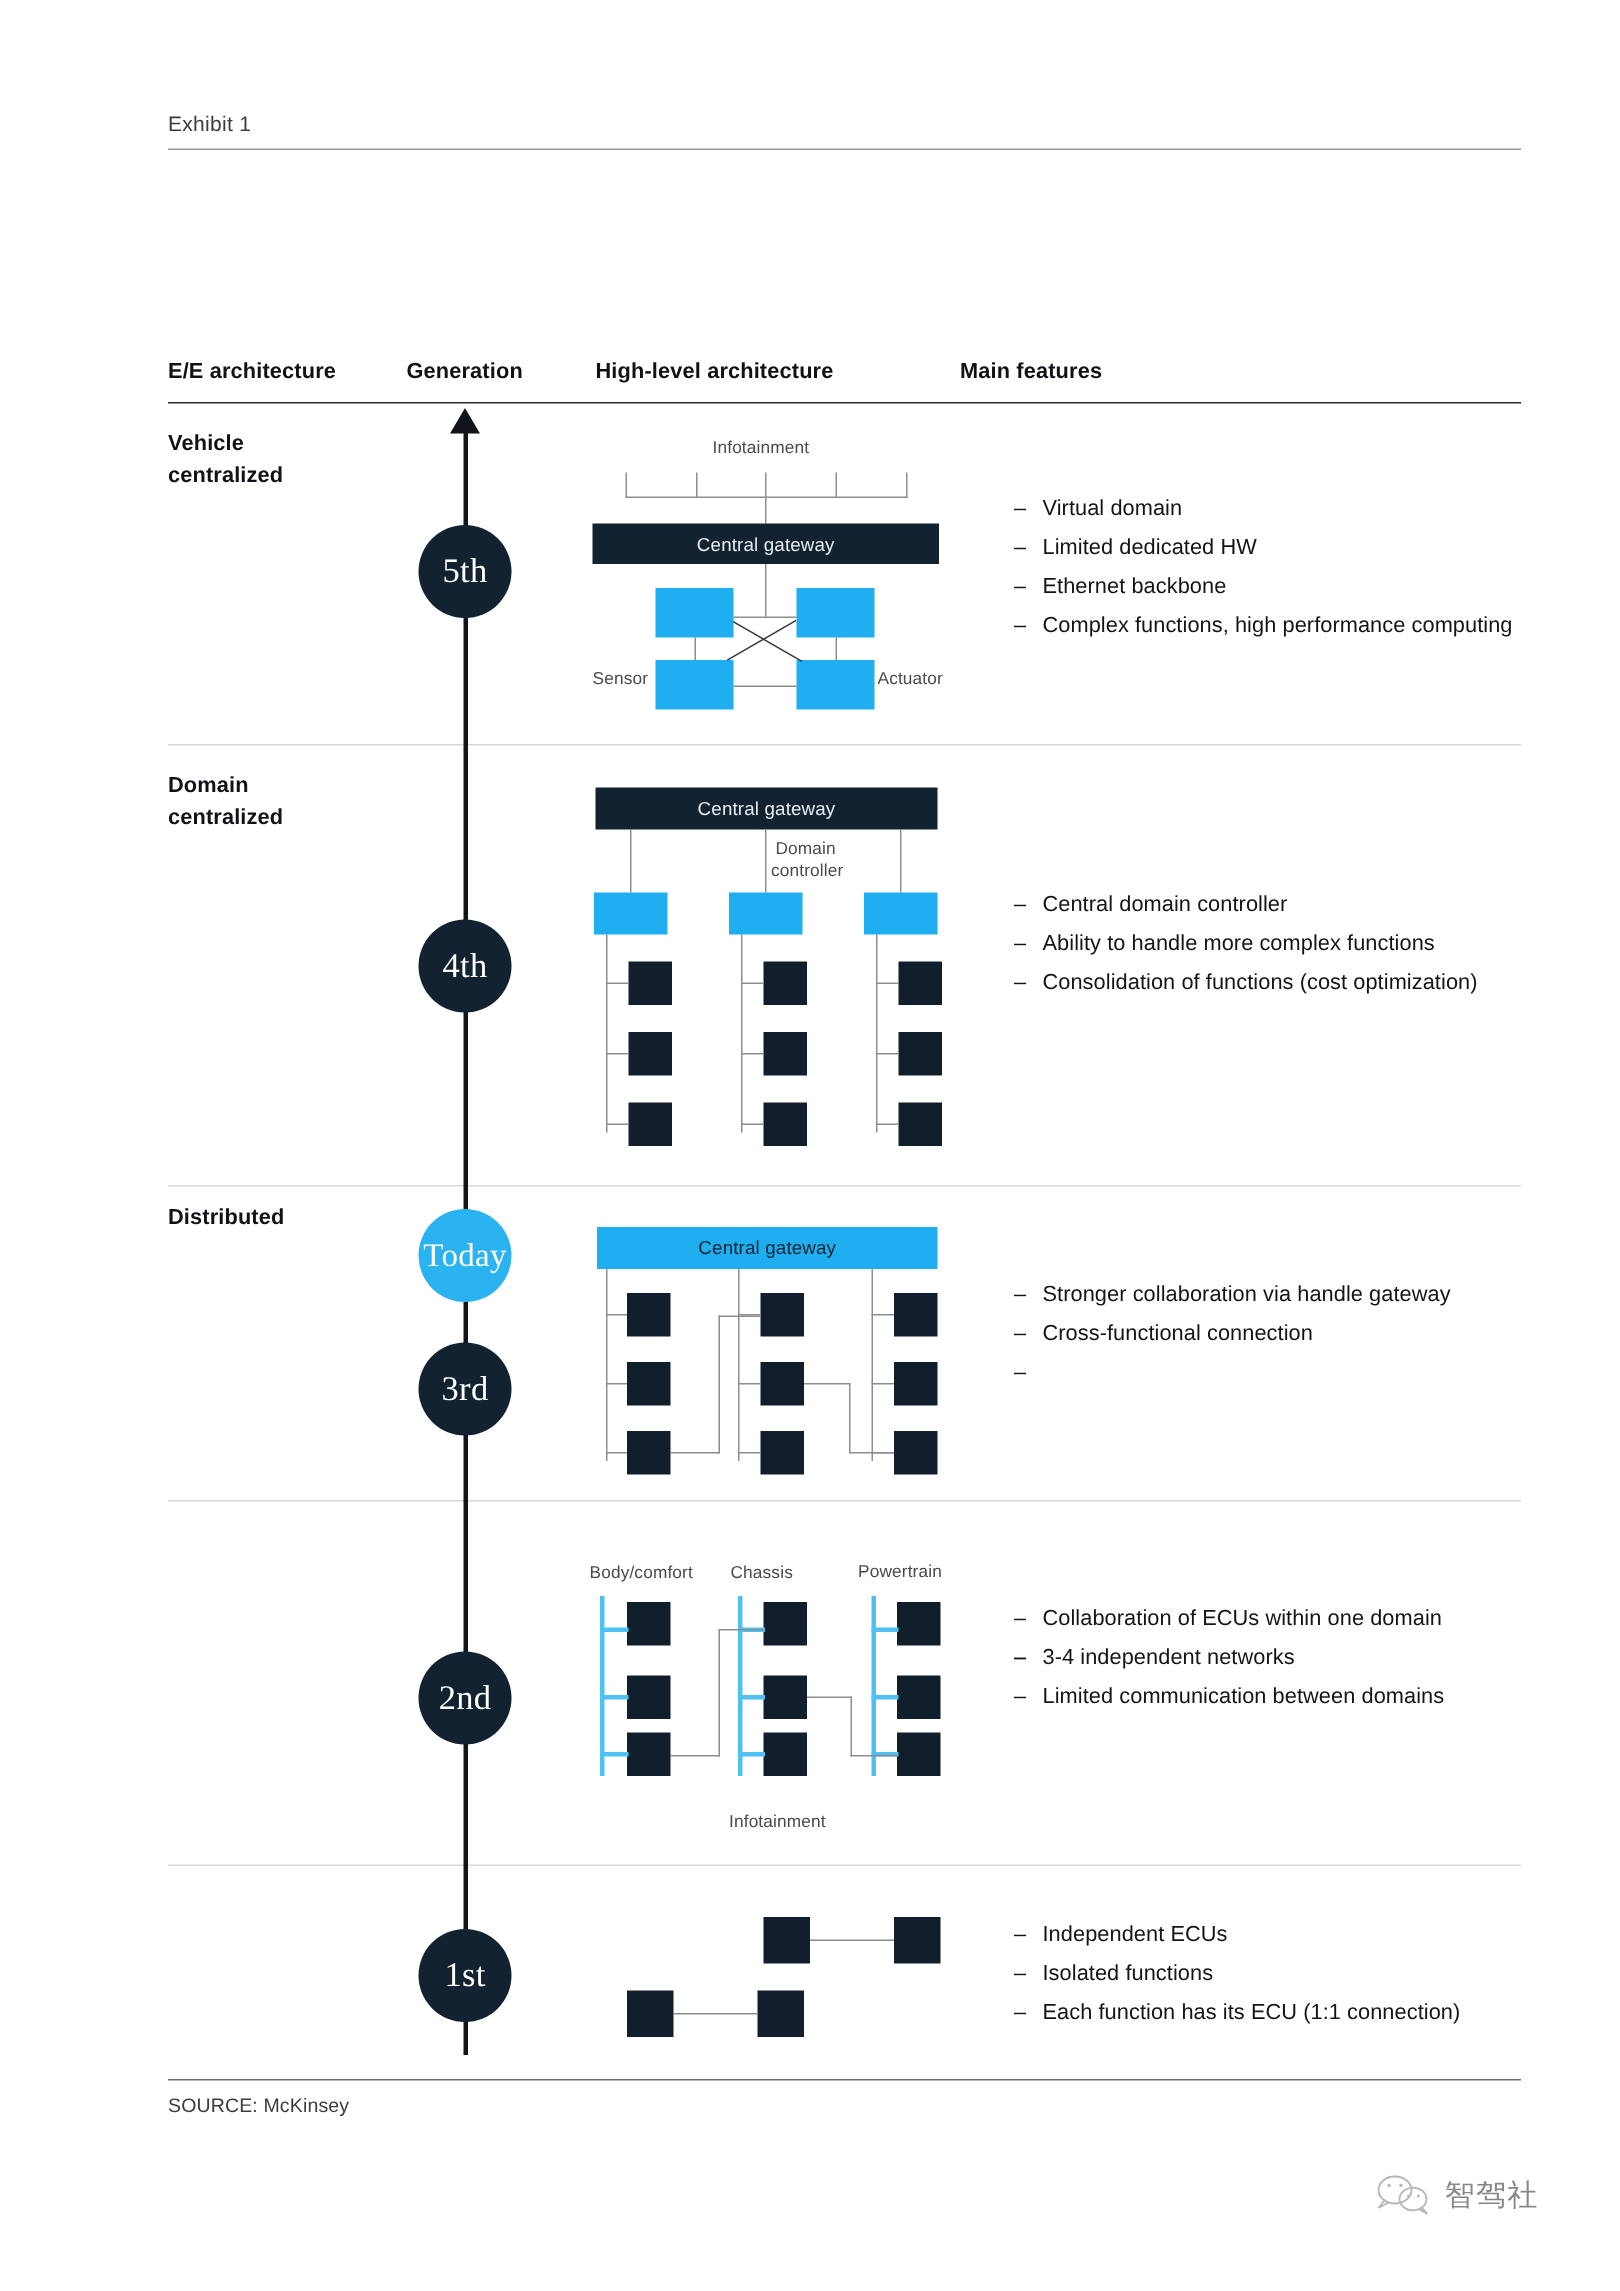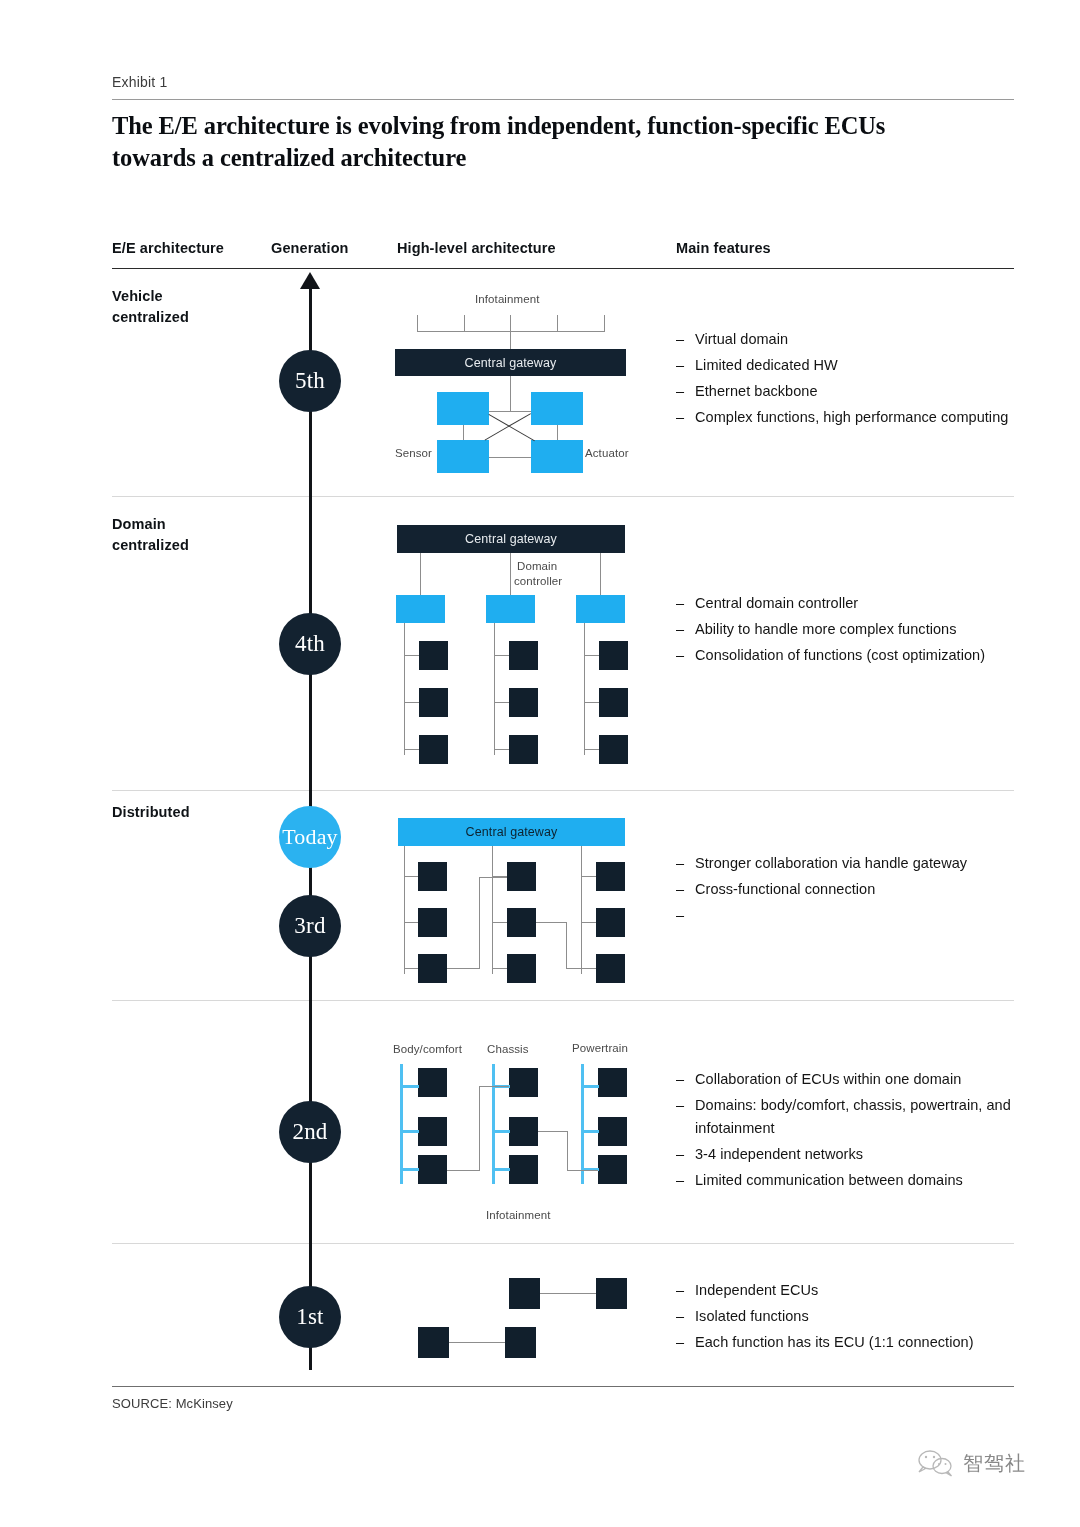--- a/index.html
+++ b/index.html
@@ -26,21 +26,21 @@
     letter-spacing:-.1px;
   }
 
   
   .col-head{
     position:absolute;font-size:14.5px;font-weight:700;color:#0f1317;letter-spacing:.1px;
   }
   .ch-ee{left:112px;top:240px;}
   .ch-gen{left:271px;top:240px;}
   .ch-arch{left:397px;top:240px;text-align:center;}
-  .ch-main{left:676px;top:240px;}
+  .ch-main{left:640px;top:240px;}
   .head-rule{position:absolute;left:112px;top:268px;width:902px;height:1.4px;background:#2b2b2b;}
 
   
   .divider{position:absolute;left:112px;width:902px;height:1px;background:#d8d8d8;}
   .d1{top:496px;}
   .d2{top:790px;}
   .d3{top:1000px;}
   .d4{top:1243px;}
   .foot-rule{position:absolute;left:112px;top:1386px;width:902px;height:1px;background:#6f6f6f;}
 
@@ -127,21 +127,20 @@
   .wm{position:absolute;left:916px;top:1448px;display:flex;align-items:center;gap:7px;opacity:.62;}
   .wm-txt{font-size:20px;color:#404040;font-family:"DejaVu Sans", sans-serif;letter-spacing:1px;}
 </style>
 </head>
 <body>
 
 <div class="page">
 
   <div class="exhibit-label">Exhibit 1</div>
   <div class="header-rule"></div>
-  <div class="title">The E/E architecture is evolving from independent, function-specific ECUs towards a centralized architecture</div>
 
   <div class="col-head ch-ee">E/E architecture</div>
   <div class="col-head ch-gen">Generation</div>
   <div class="col-head ch-arch">High-level architecture</div>
   <div class="col-head ch-main">Main features</div>
   <div class="head-rule"></div>
 
   <div class="divider d1"></div>
   <div class="divider d2"></div>
   <div class="divider d3"></div>
@@ -341,21 +340,21 @@
   </div>
 
   <div class="features f3">
     <div class="feat"><span class="dash">–</span><span>Stronger collaboration via handle gateway</span></div>
     <div class="feat"><span class="dash">–</span><span>Cross-functional connection</span></div>
     <div class="feat"><span class="dash">–</span></div>
   </div>
 
   <div class="features f2">
     <div class="feat"><span class="dash">–</span><span>Collaboration of ECUs within one domain</span></div>
-    <div class="feat"><span class="dash">–</span><span>Domains: body/comfort, chassis, powertrain, and infotainment</span></div>
+    <div class="feat"><span class="dash">–</span></div>
     <div class="feat"><span class="dash">–</span><span>3-4 independent networks</span></div>
     <div class="feat"><span class="dash">–</span><span>Limited communication between domains</span></div>
   </div>
 
   <div class="features f1">
     <div class="feat"><span class="dash">–</span><span>Independent ECUs</span></div>
     <div class="feat"><span class="dash">–</span><span>Isolated functions</span></div>
     <div class="feat"><span class="dash">–</span><span>Each function has its ECU (1:1 connection)</span></div>
   </div>
 

